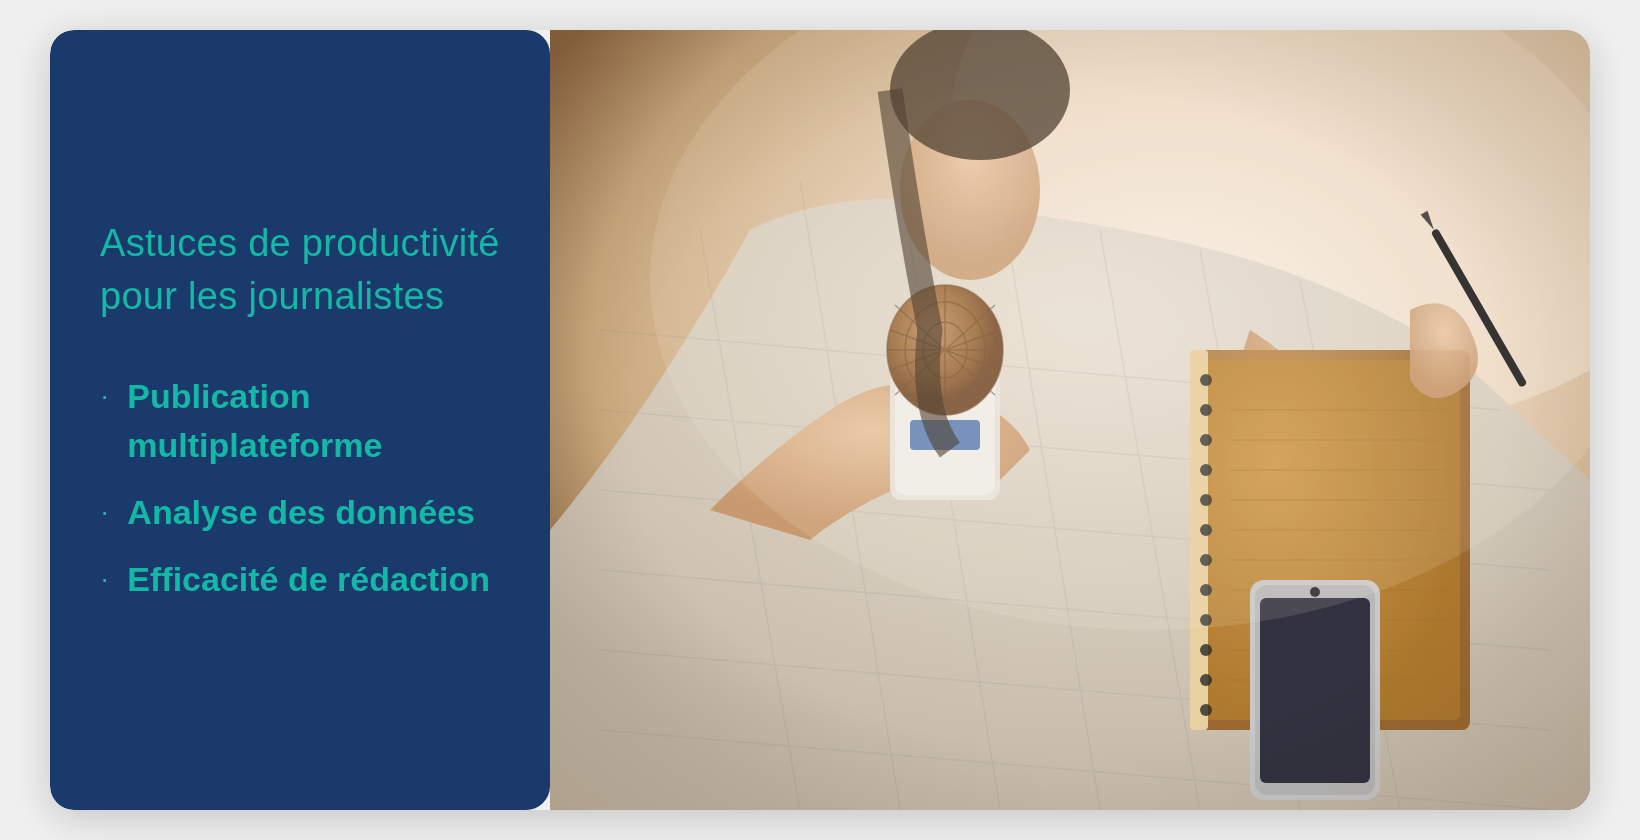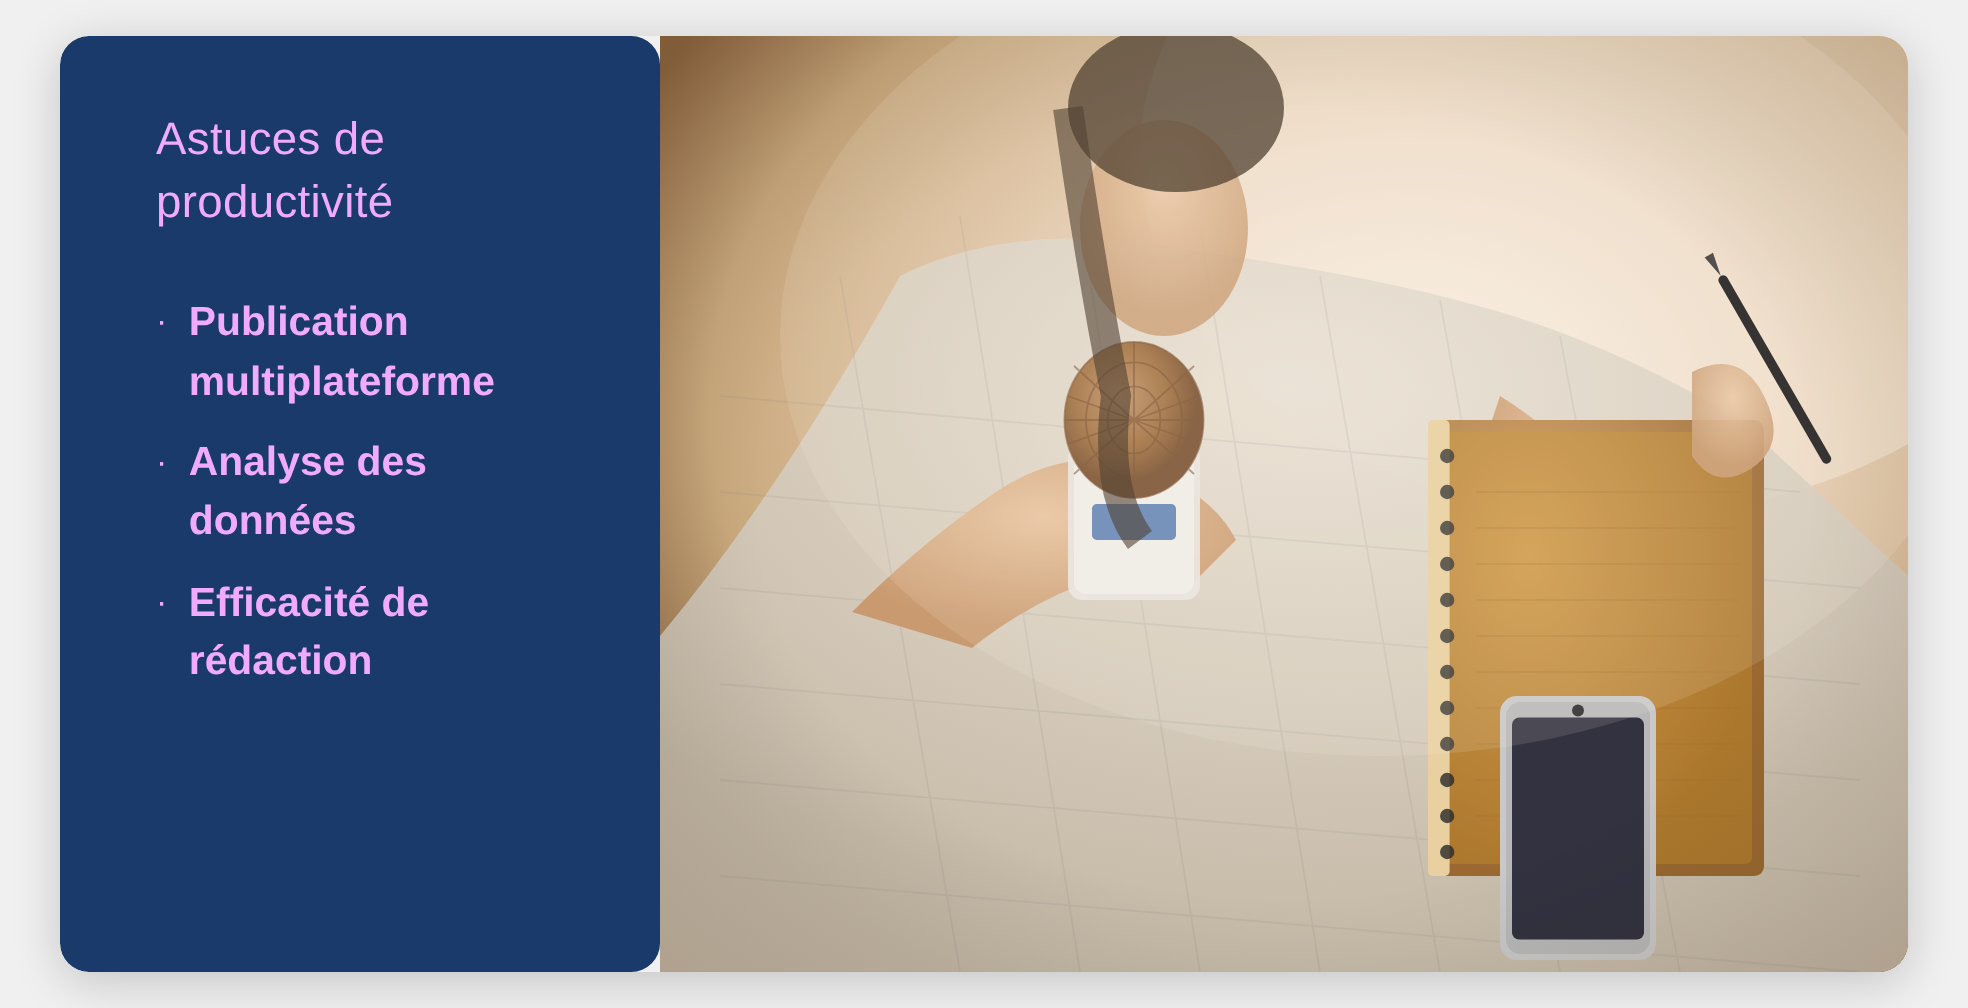--- a/index.html
+++ b/index.html
@@ -25,24 +25,25 @@
       border-radius: 24px;
       overflow: hidden;
       box-shadow: 0 8px 40px rgba(0,0,0,0.18);
     }
 
     .left-panel {
       width: 500px;
       min-width: 500px;
       background-color: #1a3a6b;
       border-radius: 24px;
-      padding: 60px 80px;
+      padding: 60px 50px;
       display: flex;
       flex-direction: column;
-      color: #f0abfc;
+      justify-content: center;
+      color: #14b8a6;
       z-index: 2;
     }
 
     .title-text {
       font-size: 38px;
       font-weight: 400;
       line-height: 1.4;
       margin-bottom: 48px;
       letter-spacing: 0.3px;
     }
@@ -112,20 +113,21 @@
     }
   </style>
 </head>
 <body>
 
 <div class="card-container">
 
   <div class="left-panel">
     <div class="title-text">
       <span>Astuces de productivité</span><br>
+      <span>pour les journalistes</span>
     </div>
     <ul class="bullet-list">
       <li class="bullet-item">
         <span class="bullet-dot">·</span>
         <span class="bullet-text">Publication multiplateforme</span>
       </li>
       <li class="bullet-item">
         <span class="bullet-dot">·</span>
         <span class="bullet-text">Analyse des données</span>
       </li>

